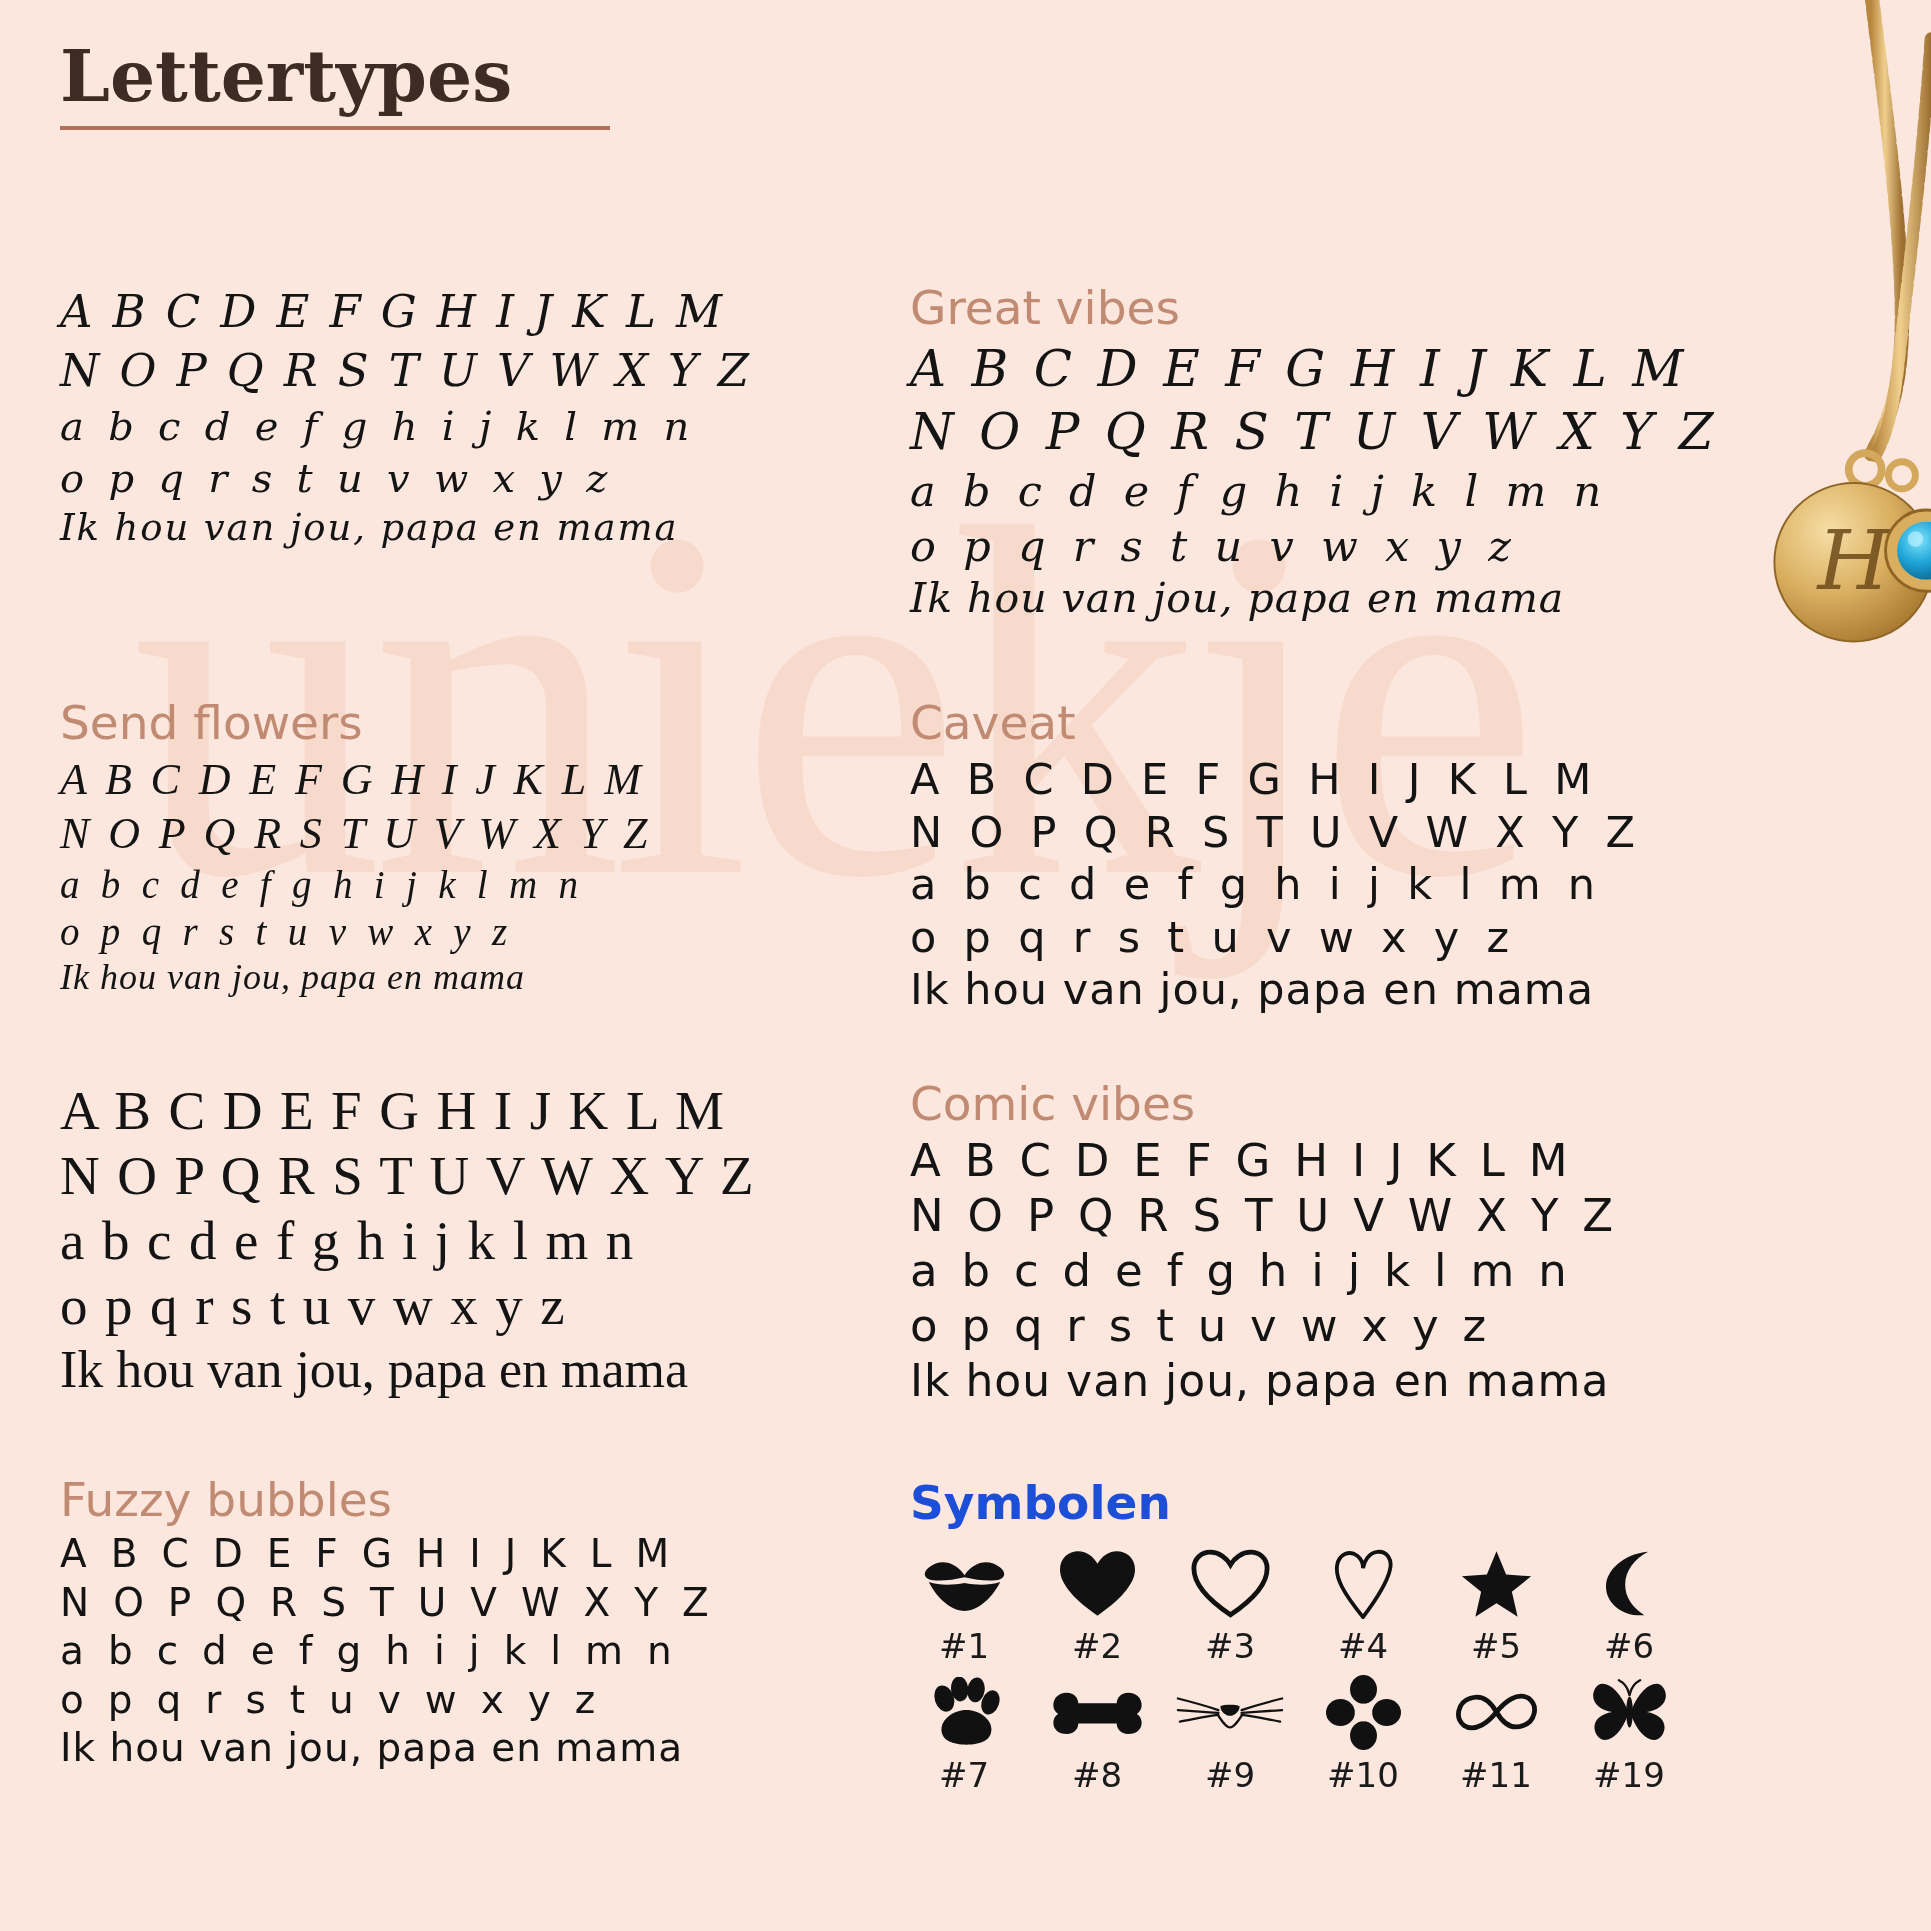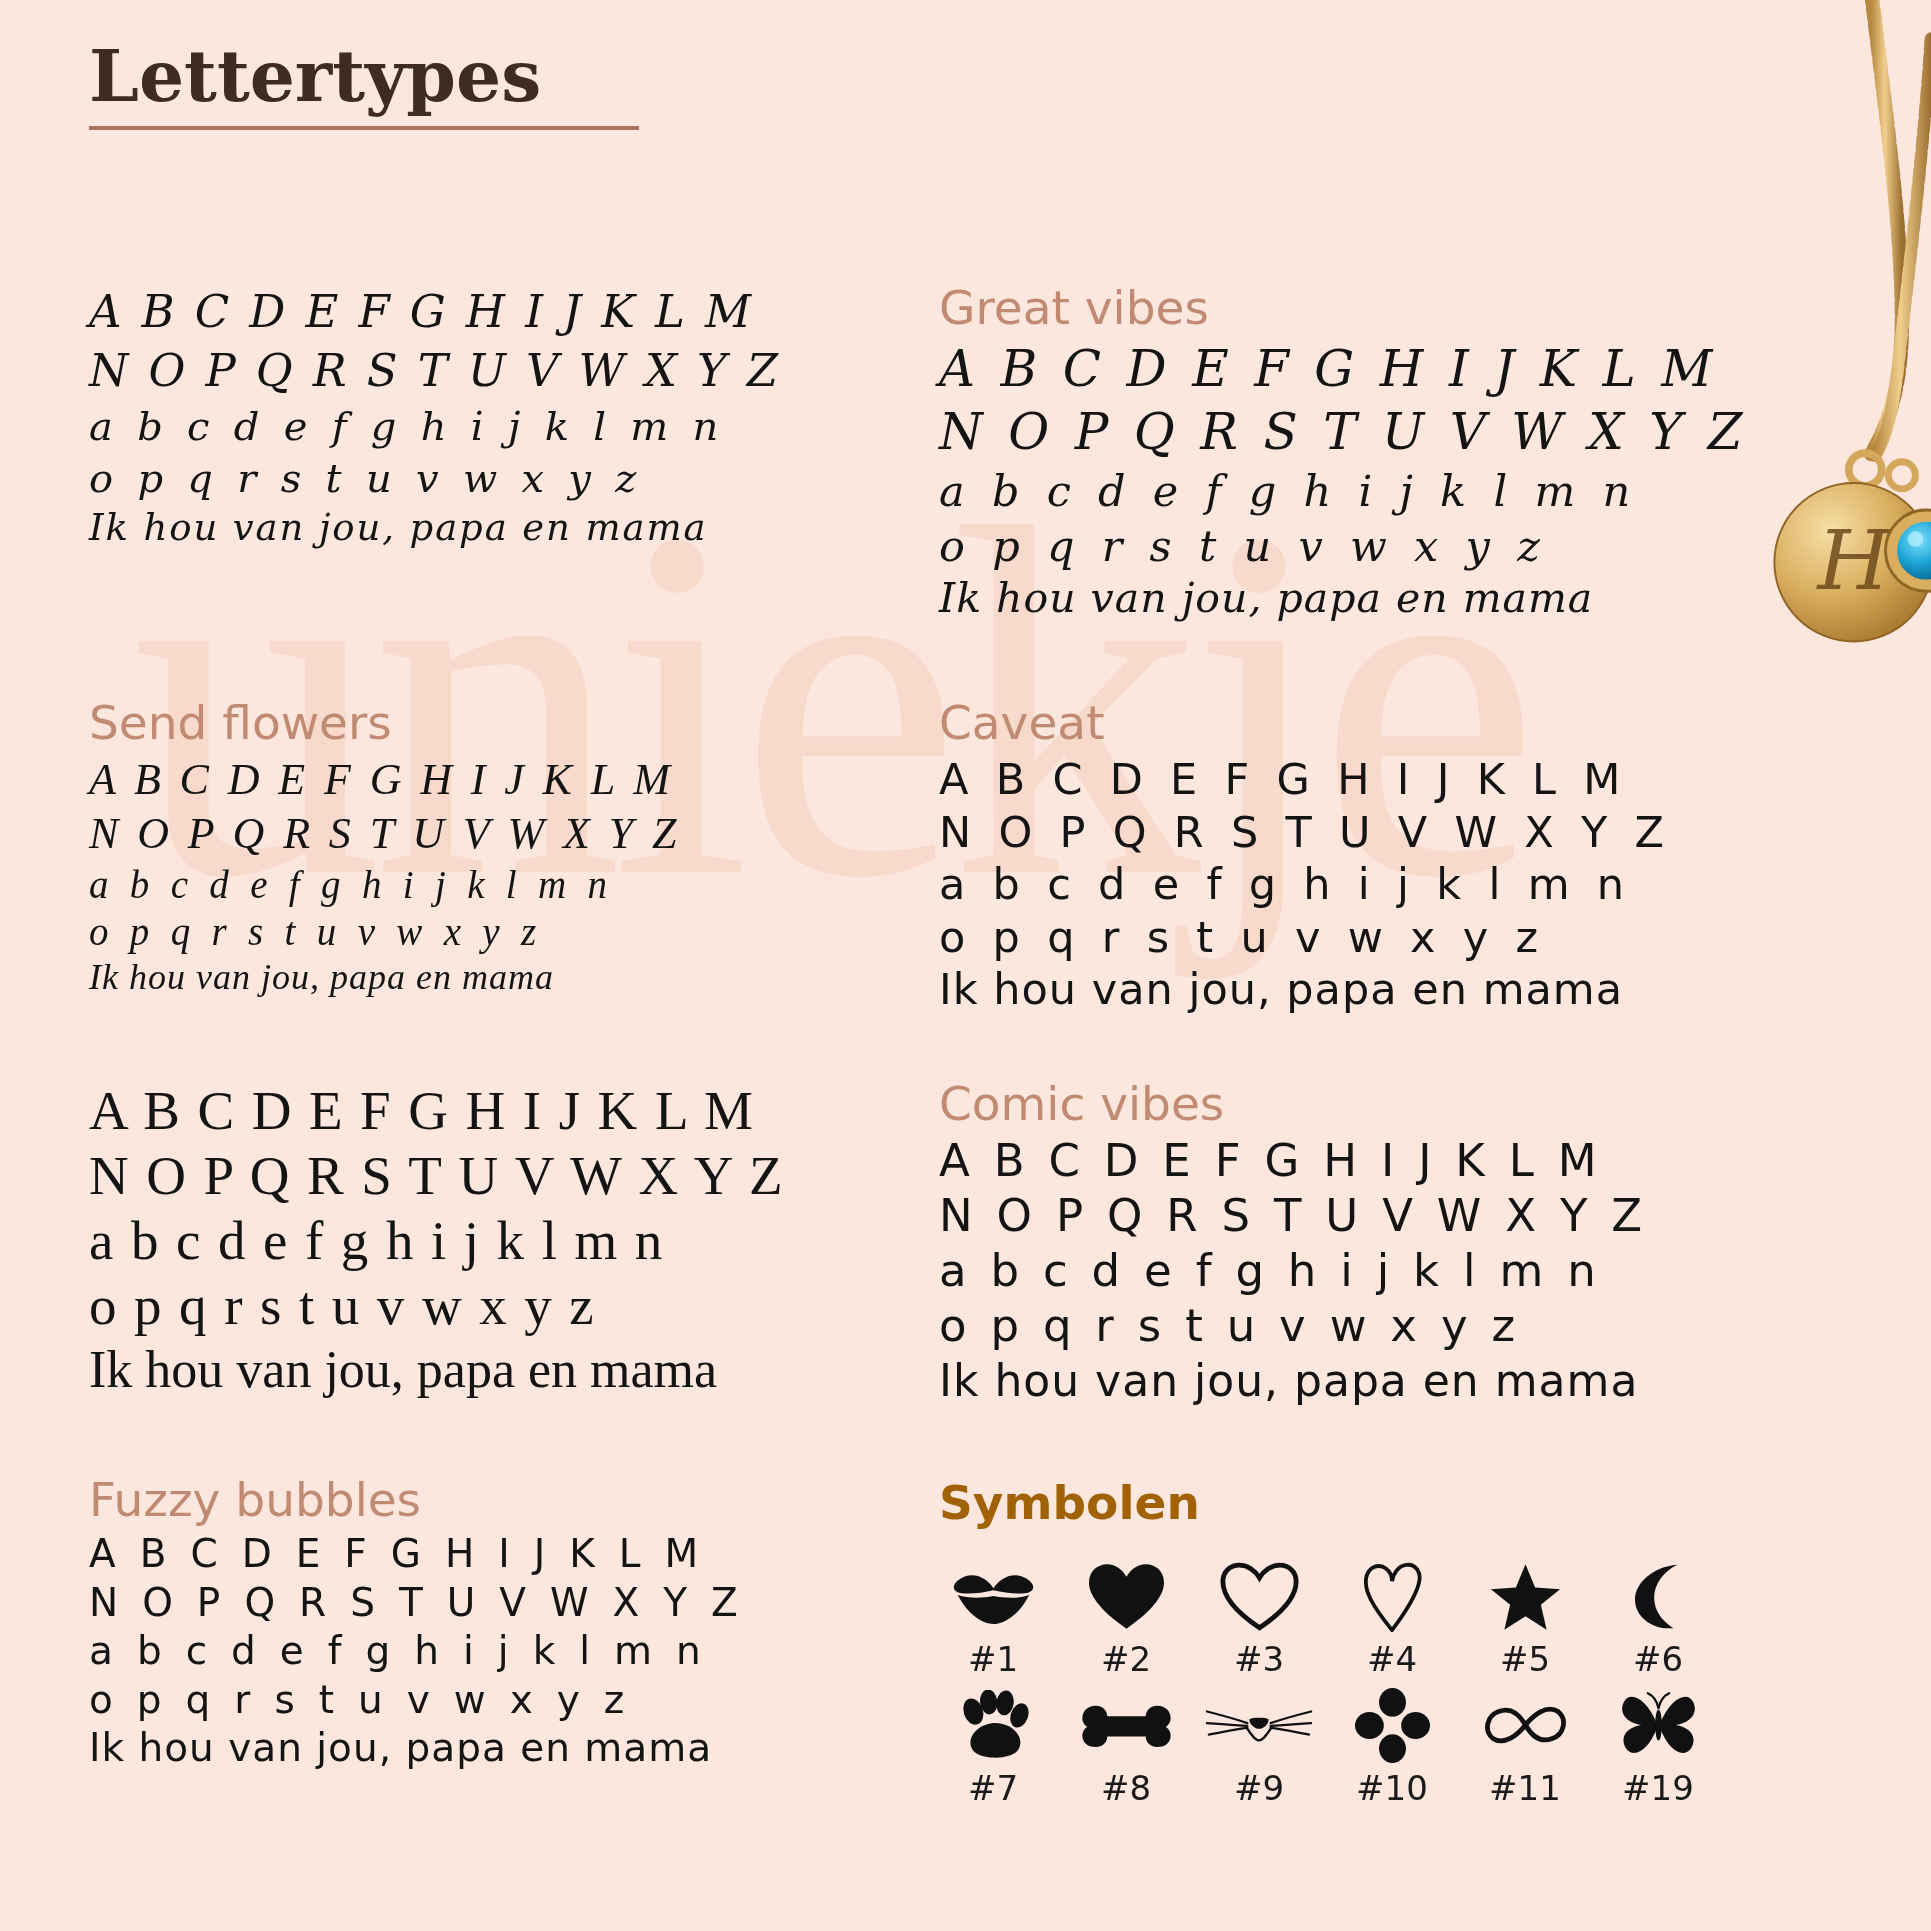--- a/index.html
+++ b/index.html
@@ -32,21 +32,21 @@
     z-index: 0;
   }
 
   
   #page {
     position: relative;
     z-index: 2;
     width: 1619px;
     height: 1931px;
     box-sizing: border-box;
-    padding: 41px 0 0 89px;
+    padding: 41px 0 0 60px;
   }
 
   
   #title-block {
     width: 550px;
   }
   #page-title {
     font-family: "DejaVu Serif", serif;
     font-weight: bold;
     font-size: 71px;
@@ -149,22 +149,22 @@
     line-height: 1.24;
   }
   .sty-fuzzy .specimen .phrase { letter-spacing: 1px; font-size: 39px; }
 
   
   #symbols-block { position: absolute; }
   #symbols-title {
     font-family: "DejaVu Sans", sans-serif;
     font-weight: bold;
     font-size: 47px;
-    color: #a16207;
-    margin-bottom: 26px;
+    color: #1d4ed8;
+    margin-bottom: 13px;
   }
   .symbol-row {
     display: flex;
     align-items: flex-end;
     gap: 25px;
     margin-bottom: 5.8px;
   }
   .symbol-cell {
     width: 108px;
     display: flex;

